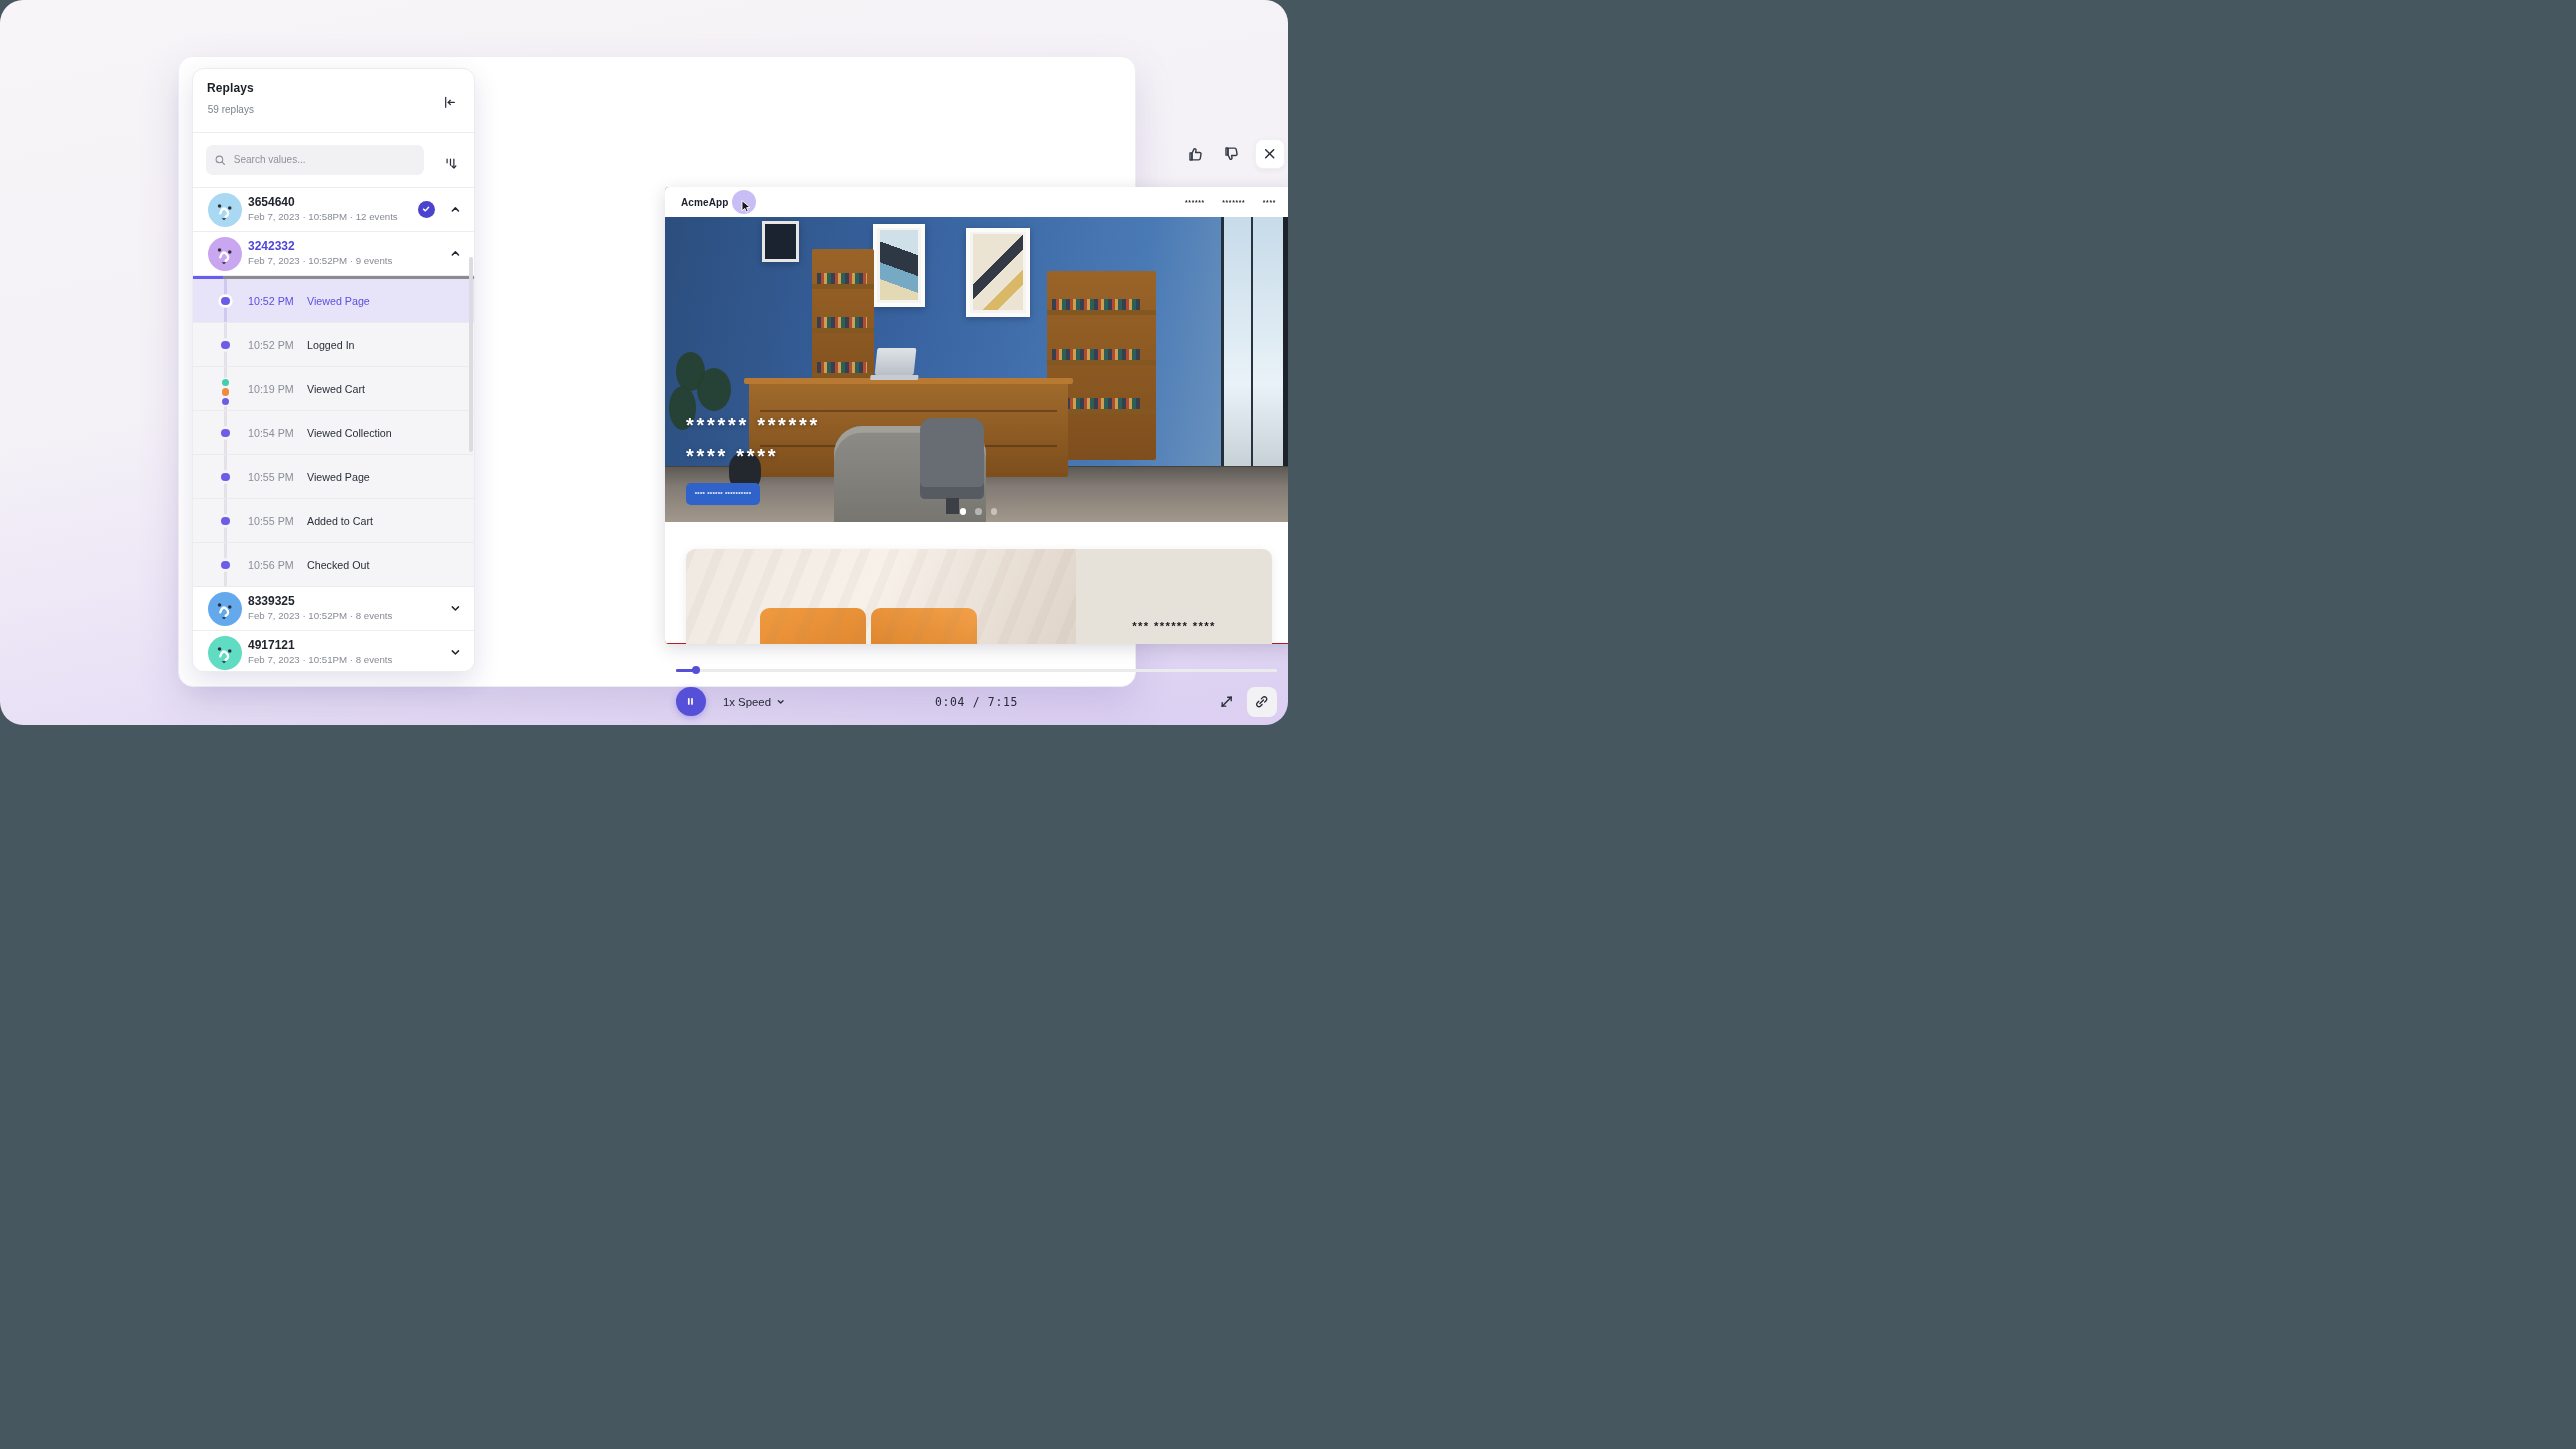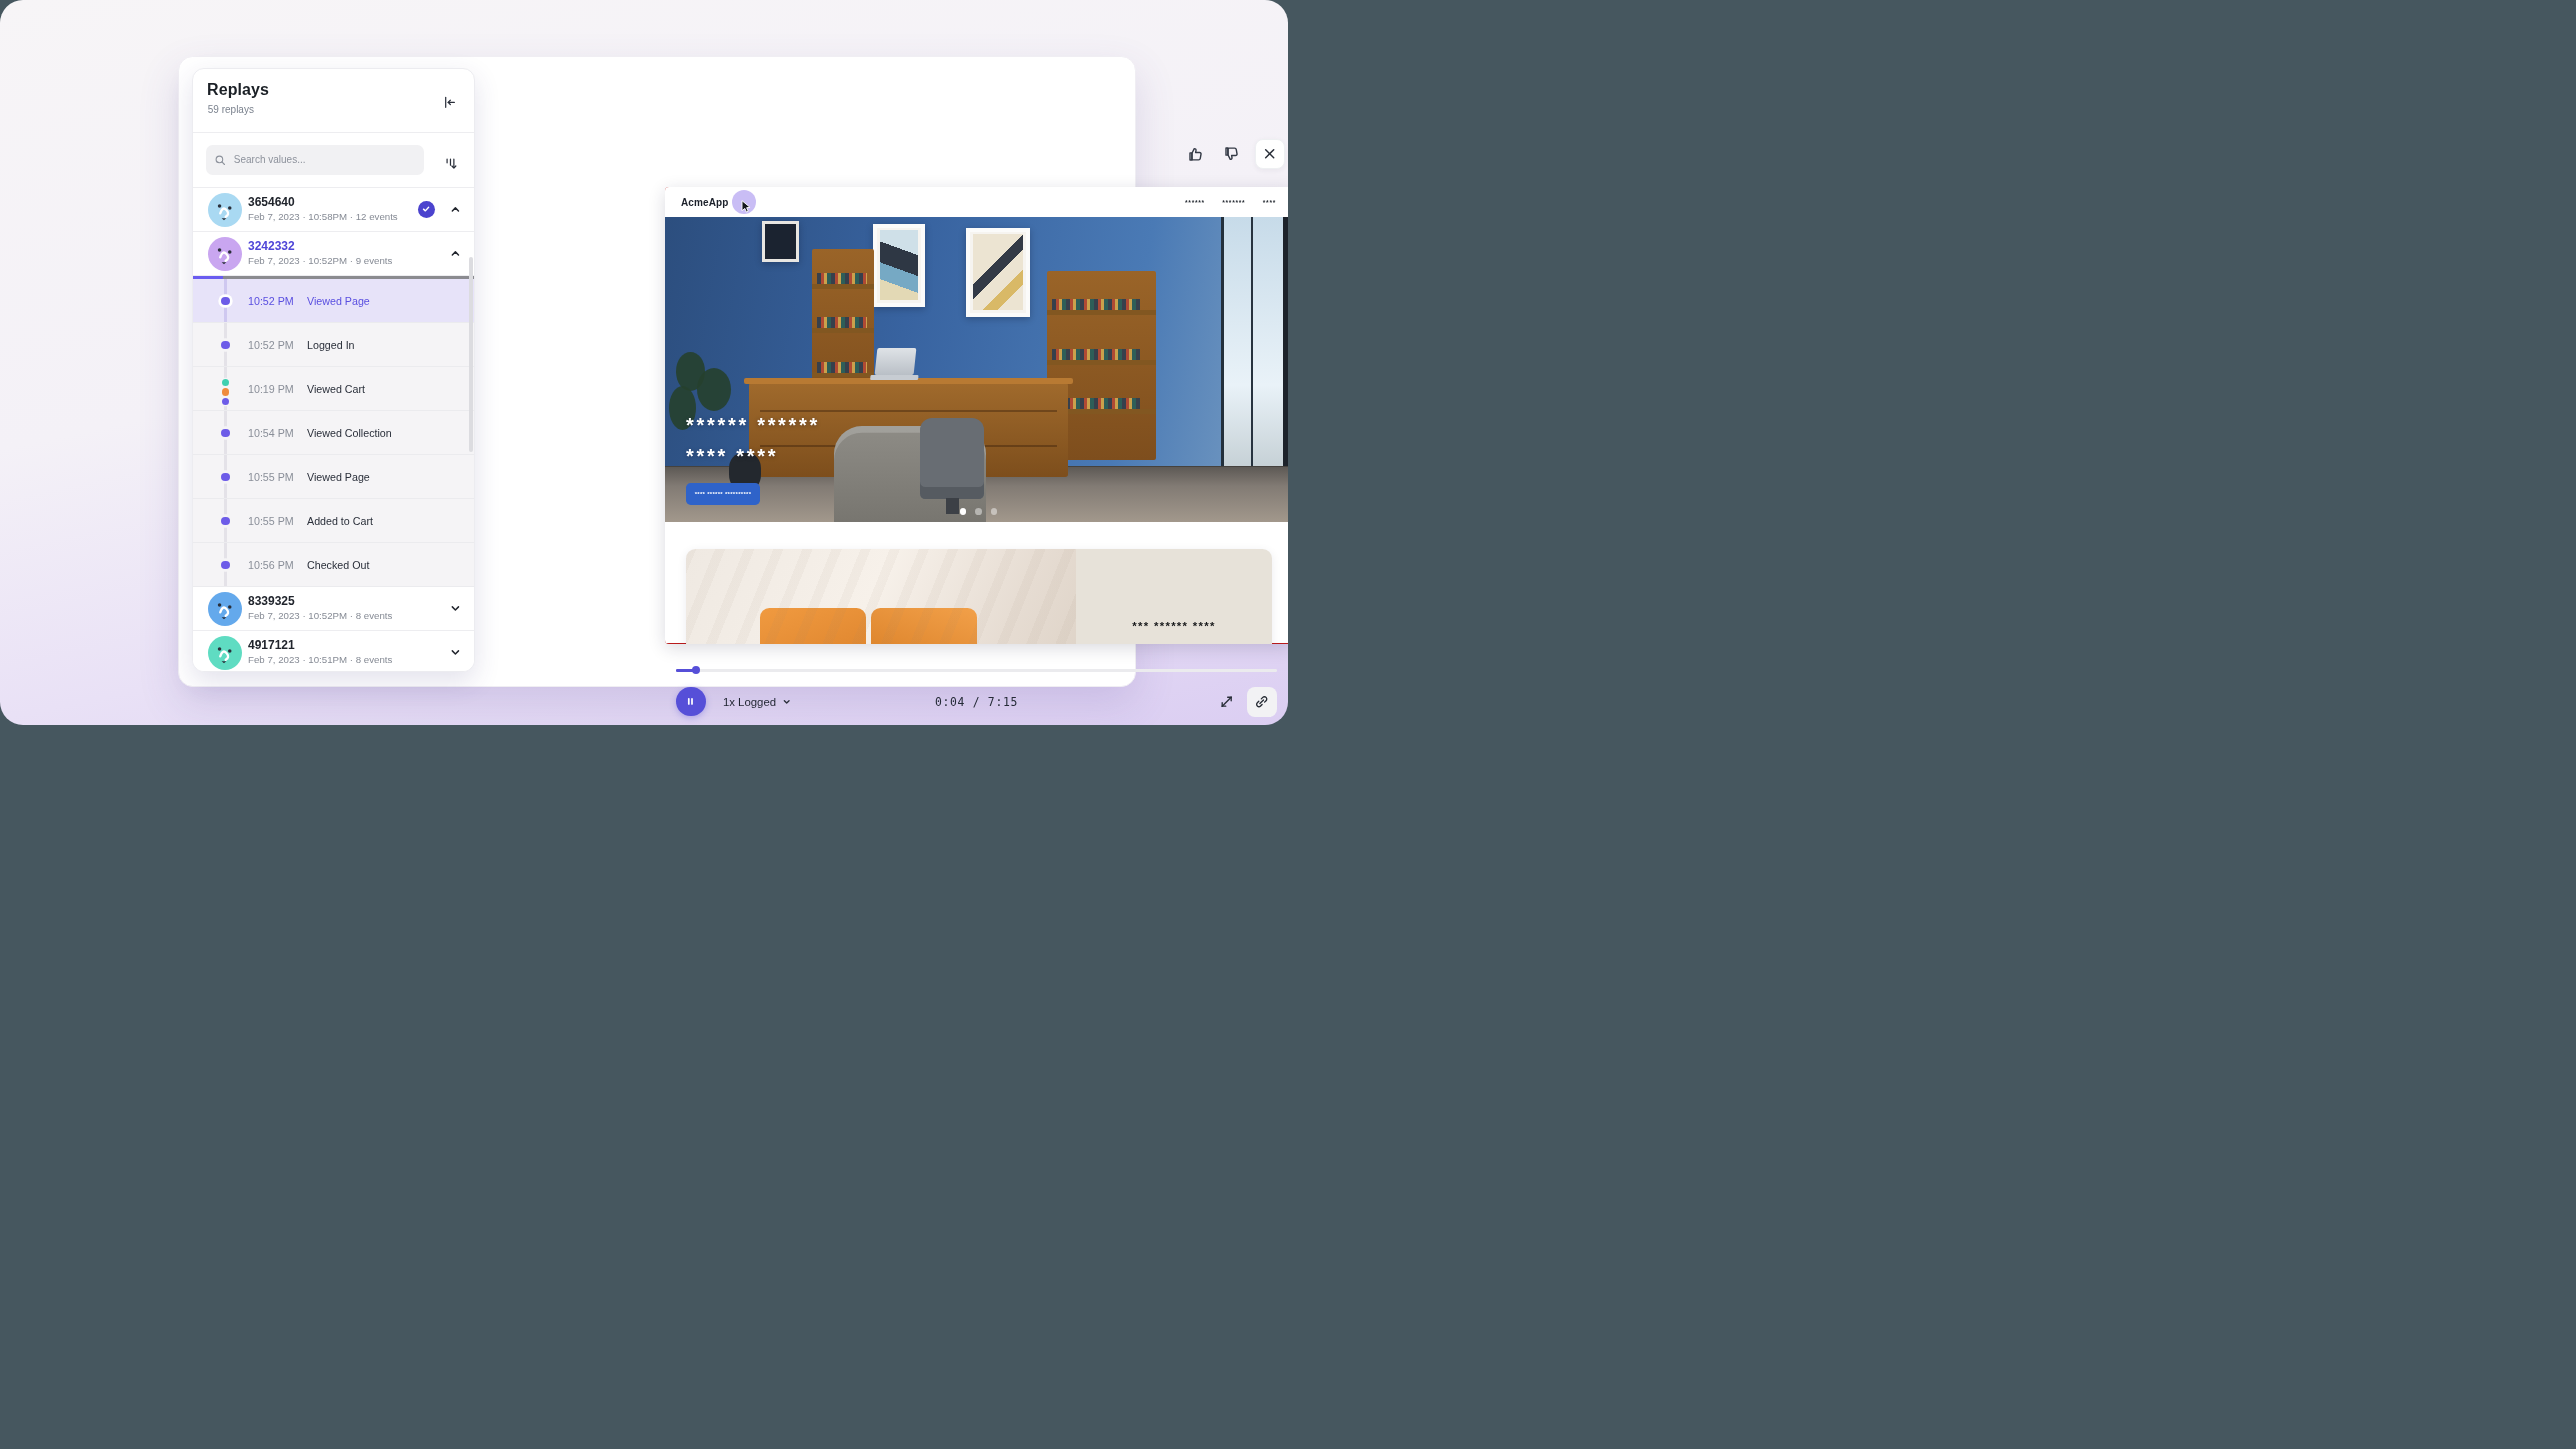--- a/index.html
+++ b/index.html
@@ -77,21 +77,21 @@
   .controls{position:absolute;left:497px;top:627px;width:601px;height:35px;display:flex;align-items:center;}
   .pause-btn{width:29.5px;height:29.5px;border-radius:50%;border:none;background:#564fd8;display:flex;align-items:center;justify-content:center;cursor:pointer;box-shadow:0 2px 6.7px rgba(86,79,216,.35);}
   .speed{display:flex;align-items:center;gap:5.4px;margin-left:17.4px;font-size:11.4px;font-weight:500;color:#1f2430;cursor:pointer;}
   .time{position:absolute;left:0;right:0;text-align:center;font-family:"DejaVu Sans Mono",monospace;font-size:11.4px;color:#252b37;letter-spacing:0.7px;pointer-events:none;}
   .ctrl-right{margin-left:auto;display:flex;align-items:center;gap:6.7px;}
   .link-btn{width:30px;height:30px;border-radius:8px;border:none;background:#f2f2f4;display:flex;align-items:center;justify-content:center;cursor:pointer;}
   
   .sidebar{position:absolute;left:192px;top:68px;width:281px;height:602px;background:#fff;border-radius:12px;
            border:0.7px solid #ececf0;box-shadow:0 9.4px 27px rgba(60,50,120,.14);overflow:hidden;}
   .sb-head{position:relative;height:63px;border-bottom:0.7px solid #ededf0;}
-  .sb-title{position:absolute;left:14px;top:12px;font-size:16px;font-weight:bold;color:#1b2026;letter-spacing:0.1px;}
+  .sb-title{position:absolute;left:14px;top:12px;font-size:12px;font-weight:bold;color:#1b2026;letter-spacing:0.1px;}
   .sb-sub{position:absolute;left:14.8px;top:35px;font-size:10px;color:#7b828e;}
   .collapse-btn{position:absolute;right:10.7px;top:20px;}
   .sb-search{position:relative;height:54px;border-bottom:0.7px solid #ededf0;}
   .search-box{position:absolute;left:13.4px;top:12px;width:218px;height:29.5px;background:#f1f1f3;border-radius:6.7px;display:flex;align-items:center;padding:0 8px;box-sizing:border-box;}
   .search-box input{border:none;background:transparent;outline:none;font-size:10px;color:#30343c;margin-left:5.4px;width:174px;font-family:"Liberation Sans",sans-serif;}
   .search-box input::placeholder{color:#8d929c;}
   .sort-btn{position:absolute;right:9.4px;top:17.4px;}
   .sb-scroll{position:absolute;right:1.3px;top:188px;width:3.4px;height:195px;border-radius:2px;background:#dcdce0;}
   
   .session-row{position:relative;height:43px;border-bottom:0.7px solid #ededf0;background:#fff;cursor:pointer;}
@@ -251,21 +251,21 @@
     <div class="controls">
       <button class="pause-btn">
         <span>
           <svg width="14.8" height="14.8" viewBox="0 0 24 24" fill="#ffffff">
             <rect x="8" y="6.5" width="2.8" height="11" rx="1.4"></rect>
                 <rect x="13.2" y="6.5" width="2.8" height="11" rx="1.4"></rect>
           </svg>
         </span>
       </button>
       <div class="speed">
-        <span>1x Logged</span>
+        <span>1x Speed</span>
         <span>
           <svg width="9.4" height="9.4" viewBox="0 0 14 14" fill="none" stroke="#2a2f3a" stroke-width="2" stroke-linecap="round" stroke-linejoin="round">
             <path d="M3.5 5.5 L7 9 L10.5 5.5"></path>
           </svg>
         </span>
       </div>
       <div class="time">
         <span>0:04</span>
         <span>/</span>
         <span>7:15</span>

